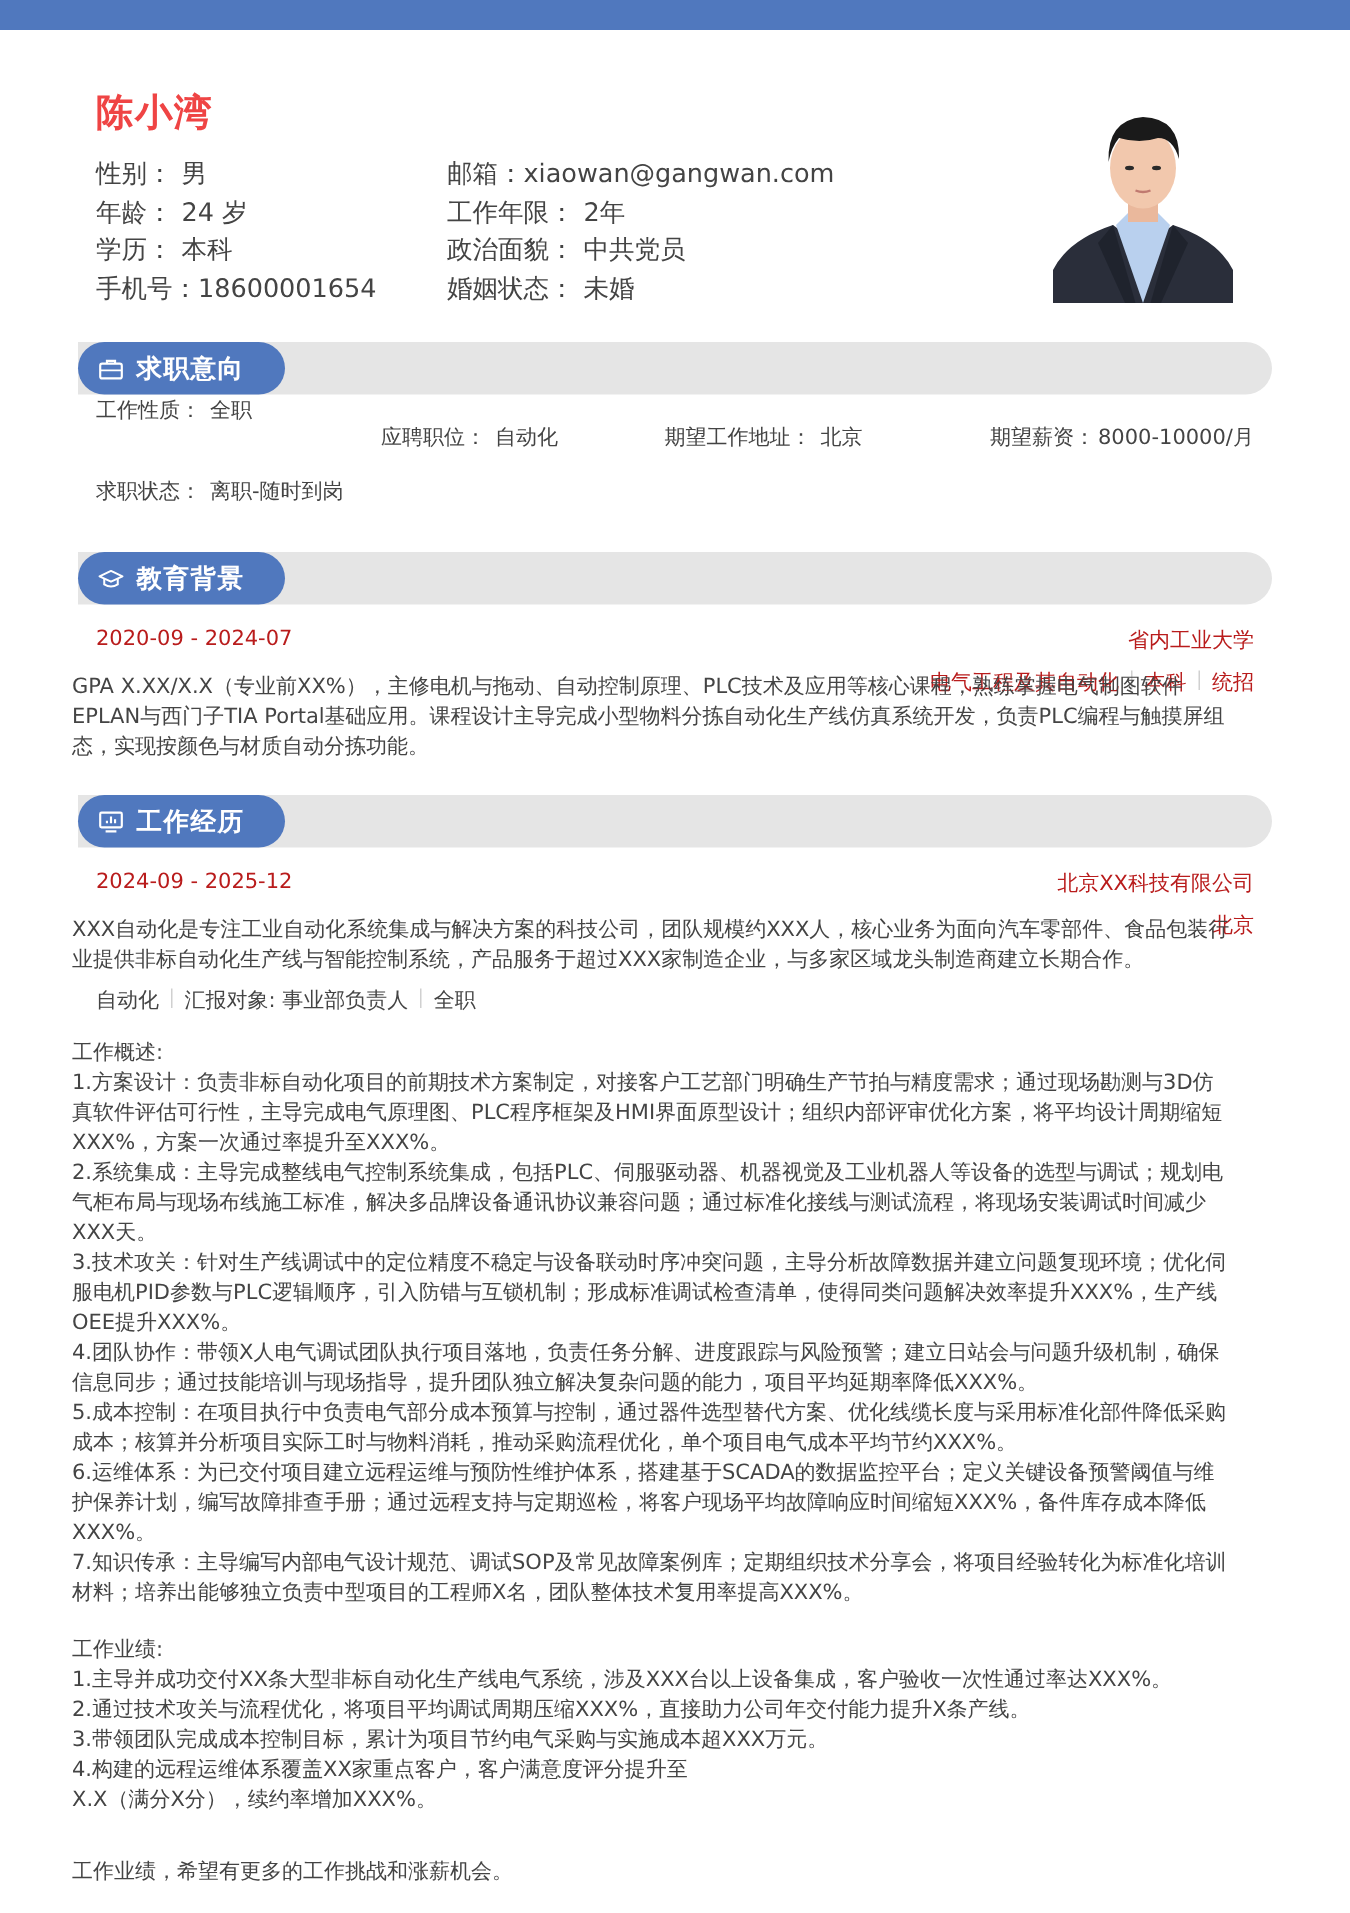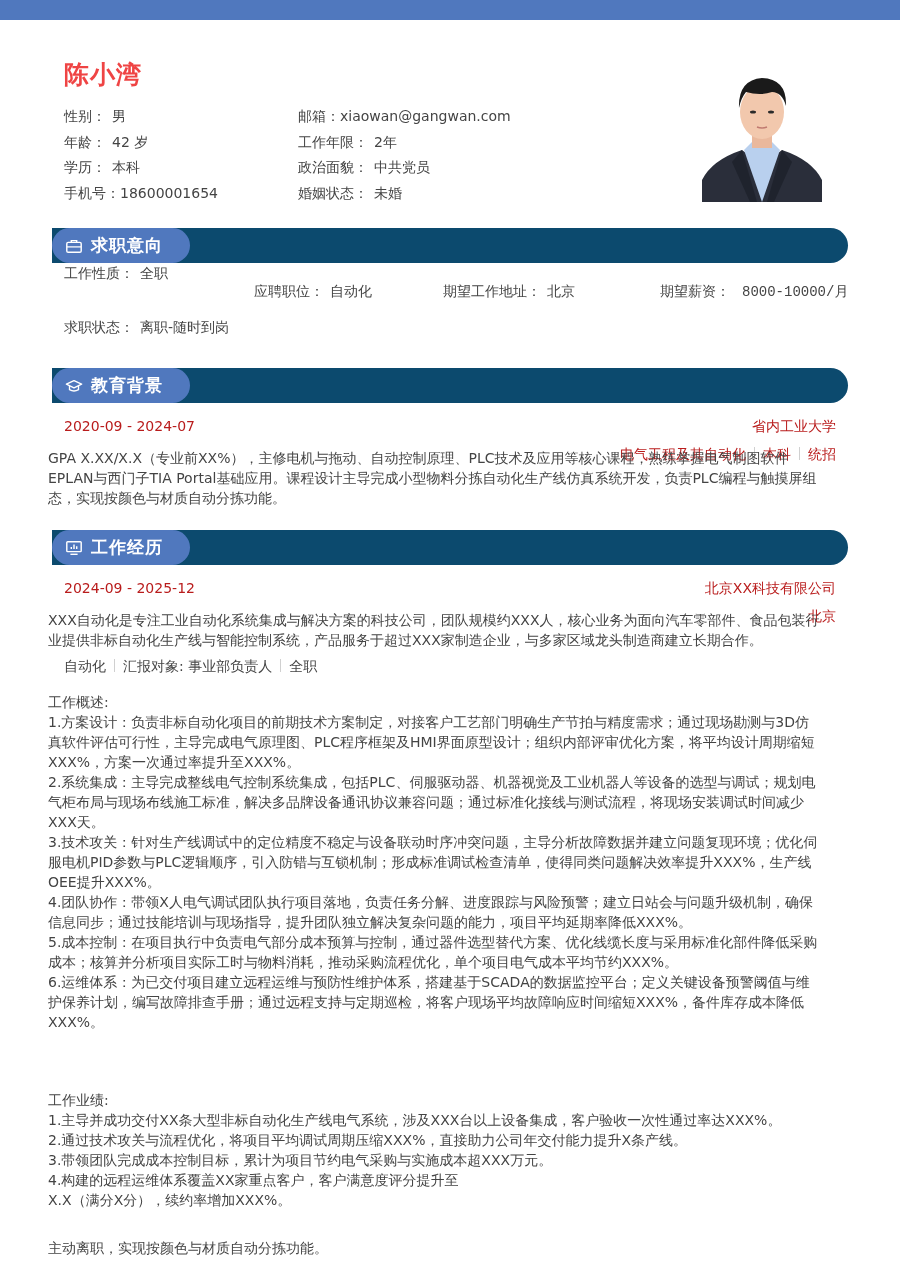--- a/index.html
+++ b/index.html
@@ -12,33 +12,33 @@
     height: 1275px;
     overflow: hidden;
   }
   .topbar { position: absolute; left: 0; top: 0; width: 900px; height: 20px; background: #5078be; }
 
   .name { position: absolute; left: 64px; top: 58px; font-size: 25px; font-weight: bold; color: #ef4444; letter-spacing: 1px; }
 
   .info-col { position: absolute; top: 104px; }
   .info-col.left { left: 64px; }
   .info-col.right { left: 298px; }
-  .info-row { height: 25.5px; line-height: 25.5px; font-size: 14px; color: #444; white-space: nowrap; }
+  .info-row { height: 25.5px; line-height: 25.5px; font-size: 17px; color: #444; white-space: nowrap; }
   .info-row .lbl { color: #444; }
   .info-row .val { margin-left: 6px; }
   .info-row.tight .val { margin-left: 0; }
 
   .photo {
     position: absolute; left: 702px; top: 70px; width: 120px; height: 132px;
     background: #ffffff; overflow: hidden;
   }
 
   .section-bar {
     position: absolute; left: 52px; width: 796px; height: 35px;
-    background: #0c4a6e; border-radius: 0 18px 18px 0;
+    background: #e5e5e5; border-radius: 0 18px 18px 0;
   }
   .section-pill {
     position: absolute; left: 0; top: 0; width: 138px; height: 35px;
     background: #5078be; border-radius: 18px; color: #fff;
     display: flex; align-items: center; padding-left: 13px;
   }
   .section-pill svg { width: 18px; height: 18px; margin-right: 8px; }
   .section-pill .title { font-size: 17px; font-weight: bold; letter-spacing: 1px; }
 
   .row-abs { position: absolute; font-size: 14px; color: #444; white-space: nowrap; }
@@ -53,21 +53,21 @@
 </style>
 </head>
 <body>
 
 <div class="topbar"></div>
 
 <div class="name">陈小湾</div>
 
 <div class="info-col left">
   <div class="info-row"><span class="lbl">性别：</span><span class="val">男</span></div>
-  <div class="info-row"><span class="lbl">年龄：</span><span class="val">42 岁</span></div>
+  <div class="info-row"><span class="lbl">年龄：</span><span class="val">24 岁</span></div>
   <div class="info-row"><span class="lbl">学历：</span><span class="val">本科</span></div>
   <div class="info-row tight"><span class="lbl">手机号：</span><span class="val">18600001654</span></div>
 </div>
 
 <div class="info-col right">
   <div class="info-row tight"><span class="lbl">邮箱：</span><span class="val">xiaowan@gangwan.com</span></div>
   <div class="info-row"><span class="lbl">工作年限：</span><span class="val">2年</span></div>
   <div class="info-row"><span class="lbl">政治面貌：</span><span class="val">中共党员</span></div>
   <div class="info-row"><span class="lbl">婚姻状态：</span><span class="val">未婚</span></div>
 </div>
@@ -102,21 +102,21 @@
       <path d="M7 6 V4 H13 V6" fill="none" stroke="#fff" stroke-width="1.6"></path>
       <path d="M2 11 H18" stroke="#fff" stroke-width="1.4"></path>
     </svg>
     <span class="title">求职意向</span>
   </div>
 </div>
 
 <div class="row-abs" style="left:64px; top:265px;"><span>工作性质：</span><span style="margin-left:6px;">全职</span></div>
 <div class="row-abs" style="left:254px; top:283px;"><span>应聘职位：</span><span style="margin-left:6px;">自动化</span></div>
 <div class="row-abs" style="left:443px; top:283px;"><span>期望工作地址：</span><span style="margin-left:6px;">北京</span></div>
-<div class="row-abs" style="left:660px; top:283px;"><span>期望薪资：</span><span style="margin-left:12px;font-family:Liberation Mono, monospace;">8000-10000/月</span></div>
+<div class="row-abs" style="left:660px; top:283px;"><span>期望薪资：</span><span style="margin-left:2px;">8000-10000/月</span></div>
 <div class="row-abs" style="left:64px; top:319px;"><span>求职状态：</span><span style="margin-left:6px;">离职-随时到岗</span></div>
 
 <div class="section-bar" style="top:368px;">
   <div class="section-pill">
     <svg viewBox="0 0 20 20">
       <path d="M1.5 8 L10 4 L18.5 8 L10 12 Z" fill="none" stroke="#fff" stroke-width="1.5" stroke-linejoin="round"></path>
       <path d="M5 10 V14 Q10 17 15 14 V10" fill="none" stroke="#fff" stroke-width="1.5"></path>
     </svg>
     <span class="title">教育背景</span>
   </div>
@@ -154,24 +154,25 @@
 </div>
 
 <div class="para" style="top:692px;">
   <p>工作概述:</p>
   <p>1.方案设计：负责非标自动化项目的前期技术方案制定，对接客户工艺部门明确生产节拍与精度需求；通过现场勘测与3D仿真软件评估可行性，主导完成电气原理图、PLC程序框架及HMI界面原型设计；组织内部评审优化方案，将平均设计周期缩短XXX%，方案一次通过率提升至XXX%。</p>
   <p>2.系统集成：主导完成整线电气控制系统集成，包括PLC、伺服驱动器、机器视觉及工业机器人等设备的选型与调试；规划电气柜布局与现场布线施工标准，解决多品牌设备通讯协议兼容问题；通过标准化接线与测试流程，将现场安装调试时间减少XXX天。</p>
   <p>3.技术攻关：针对生产线调试中的定位精度不稳定与设备联动时序冲突问题，主导分析故障数据并建立问题复现环境；优化伺服电机PID参数与PLC逻辑顺序，引入防错与互锁机制；形成标准调试检查清单，使得同类问题解决效率提升XXX%，生产线OEE提升XXX%。</p>
   <p>4.团队协作：带领X人电气调试团队执行项目落地，负责任务分解、进度跟踪与风险预警；建立日站会与问题升级机制，确保信息同步；通过技能培训与现场指导，提升团队独立解决复杂问题的能力，项目平均延期率降低XXX%。</p>
   <p>5.成本控制：在项目执行中负责电气部分成本预算与控制，通过器件选型替代方案、优化线缆长度与采用标准化部件降低采购成本；核算并分析项目实际工时与物料消耗，推动采购流程优化，单个项目电气成本平均节约XXX%。</p>
   <p>6.运维体系：为已交付项目建立远程运维与预防性维护体系，搭建基于SCADA的数据监控平台；定义关键设备预警阈值与维护保养计划，编写故障排查手册；通过远程支持与定期巡检，将客户现场平均故障响应时间缩短XXX%，备件库存成本降低XXX%。</p>
+  <p>7.知识传承：主导编写内部电气设计规范、调试SOP及常见故障案例库；定期组织技术分享会，将项目经验转化为标准化培训材料；培养出能够独立负责中型项目的工程师X名，团队整体技术复用率提高XXX%。</p>
 </div>
 
 <div class="para" style="top:1090px;">
   <p>工作业绩:</p>
   <p>1.主导并成功交付XX条大型非标自动化生产线电气系统，涉及XXX台以上设备集成，客户验收一次性通过率达XXX%。</p>
   <p>2.通过技术攻关与流程优化，将项目平均调试周期压缩XXX%，直接助力公司年交付能力提升X条产线。</p>
   <p>3.带领团队完成成本控制目标，累计为项目节约电气采购与实施成本超XXX万元。</p>
   <p>4.构建的远程运维体系覆盖XX家重点客户，客户满意度评分提升至</p>
   <p>X.X（满分X分），续约率增加XXX%。</p>
 </div>
 
-<div class="para" style="top:1238px;">主动离职，实现按颜色与材质自动分拣功能。</div>
+<div class="para" style="top:1238px;">工作业绩，希望有更多的工作挑战和涨薪机会。</div>
 
 </body></html>

